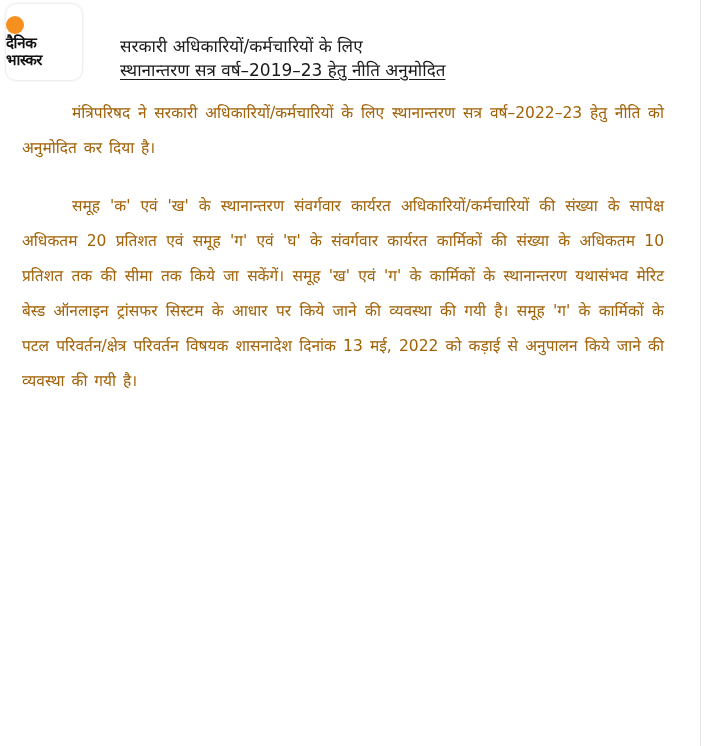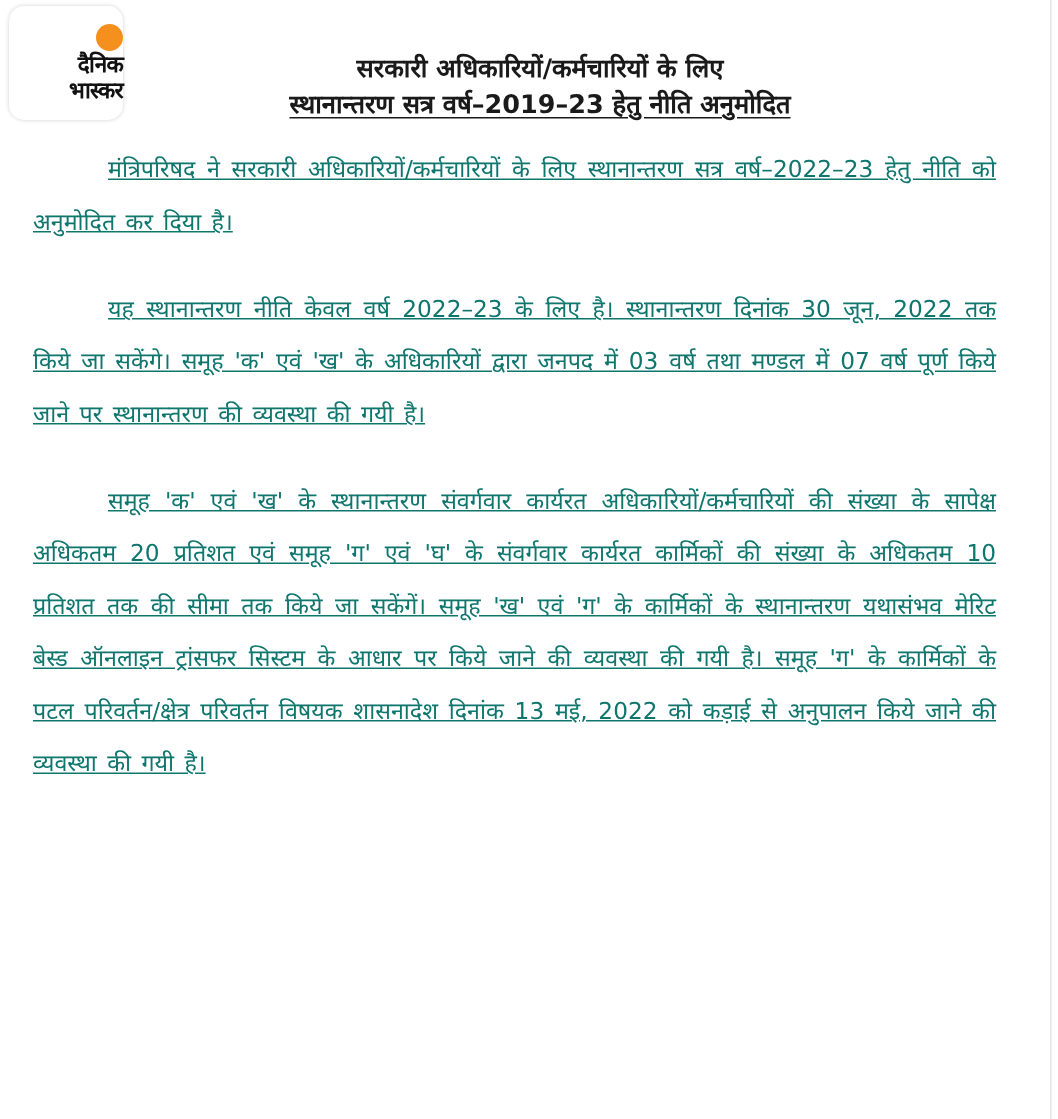--- a/index.html
+++ b/index.html
@@ -27,21 +27,21 @@
       position: absolute;
       left: 6px;
       top: 4px;
       width: 76px;
       height: 76px;
       background: #ffffff;
       border-radius: 10px;
       box-shadow: 0 0 3px rgba(0,0,0,0.18);
       display: flex;
       flex-direction: column;
-      align-items: flex-end;
+      align-items: flex-start;
       justify-content: flex-start;
     }
     .logo-sun {
       width: 18px;
       height: 18px;
       border-radius: 50%;
       background: #f5901e;
       margin-top: 12px;
     }
     .logo-text {
@@ -52,22 +52,21 @@
       color: #111;
       text-align: center;
       margin-top: 2px;
       letter-spacing: -0.5px;
     }
     .heading {
       position: absolute;
       left: 120px;
       width: 480px;
       top: 34px;
-      text-align: center;
-      font-weight: bold;
+      text-align: left;
     }
     .heading-line {
       font-family: "DejaVu Sans", sans-serif;
       font-size: 17px;
       line-height: 24px;
       color: #1a1a1a;
       white-space: nowrap;
     }
     .heading-line.underline {
       text-decoration: underline;
@@ -79,38 +78,36 @@
       top: 96px;
       width: 642px;
     }
     .para {
       font-family: "DejaVu Sans", sans-serif;
       font-size: 15.5px;
       line-height: 35px;
       text-align: justify;
       text-indent: 50px;
       margin: 0 0 23px 0;
-      color: #0f766e;
+      color: #a16207;
       word-spacing: 2px;
-      text-decoration: underline;
     }
   </style>
 </head>
 <body>
 
 <div class="right-edge"></div>
 
 <div class="logo">
   <div class="logo-sun"></div>
   <div class="logo-text">दैनिक</div>
   <div class="logo-text">भास्कर</div>
 </div>
 
 <div class="heading">
   <div class="heading-line">सरकारी अधिकारियों/कर्मचारियों के लिए</div>
   <div class="heading-line underline">स्थानान्तरण सत्र वर्ष–2019–23 हेतु नीति अनुमोदित</div>
 </div>
 
 <div class="content">
   <p class="para">मंत्रिपरिषद ने सरकारी अधिकारियों/कर्मचारियों के लिए स्थानान्तरण सत्र वर्ष–2022–23 हेतु नीति को अनुमोदित कर दिया है।</p>
-  <p class="para">यह स्थानान्तरण नीति केवल वर्ष 2022–23 के लिए है। स्थानान्तरण दिनांक 30 जून, 2022 तक किये जा सकेंगे। समूह 'क' एवं 'ख' के अधिकारियों द्वारा जनपद में 03 वर्ष तथा मण्डल में 07 वर्ष पूर्ण किये जाने पर स्थानान्तरण की व्यवस्था की गयी है।</p>
   <p class="para">समूह 'क' एवं 'ख' के स्थानान्तरण संवर्गवार कार्यरत अधिकारियों/कर्मचारियों की संख्या के सापेक्ष अधिकतम 20 प्रतिशत एवं समूह 'ग' एवं 'घ' के संवर्गवार कार्यरत कार्मिकों की संख्या के अधिकतम 10 प्रतिशत तक की सीमा तक किये जा सकेंगें। समूह 'ख' एवं 'ग' के कार्मिकों के स्थानान्तरण यथासंभव मेरिट बेस्ड ऑनलाइन ट्रांसफर सिस्टम के आधार पर किये जाने की व्यवस्था की गयी है। समूह 'ग' के कार्मिकों के पटल परिवर्तन/क्षेत्र परिवर्तन विषयक शासनादेश दिनांक 13 मई, 2022 को कड़ाई से अनुपालन किये जाने की व्यवस्था की गयी है।</p>
 </div>
 
 </body></html>

